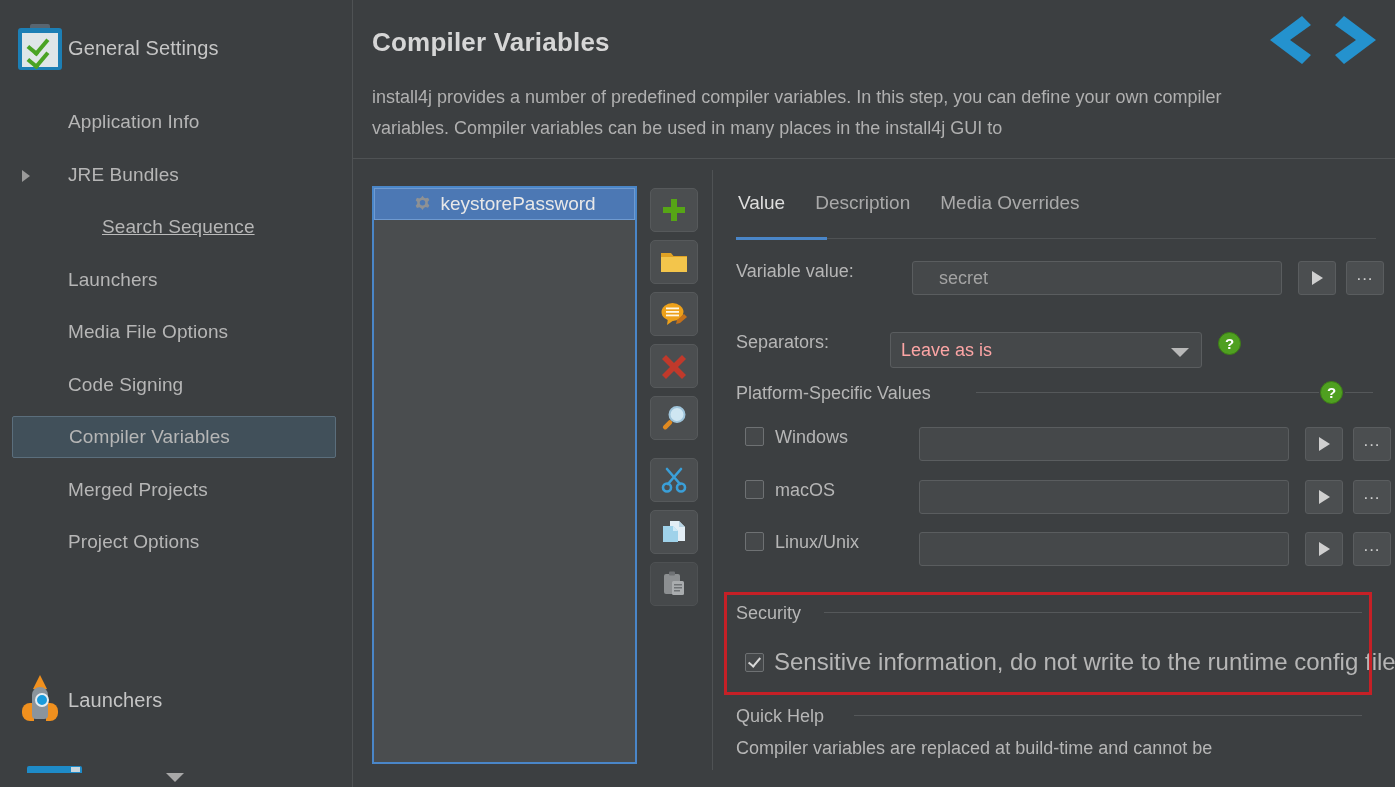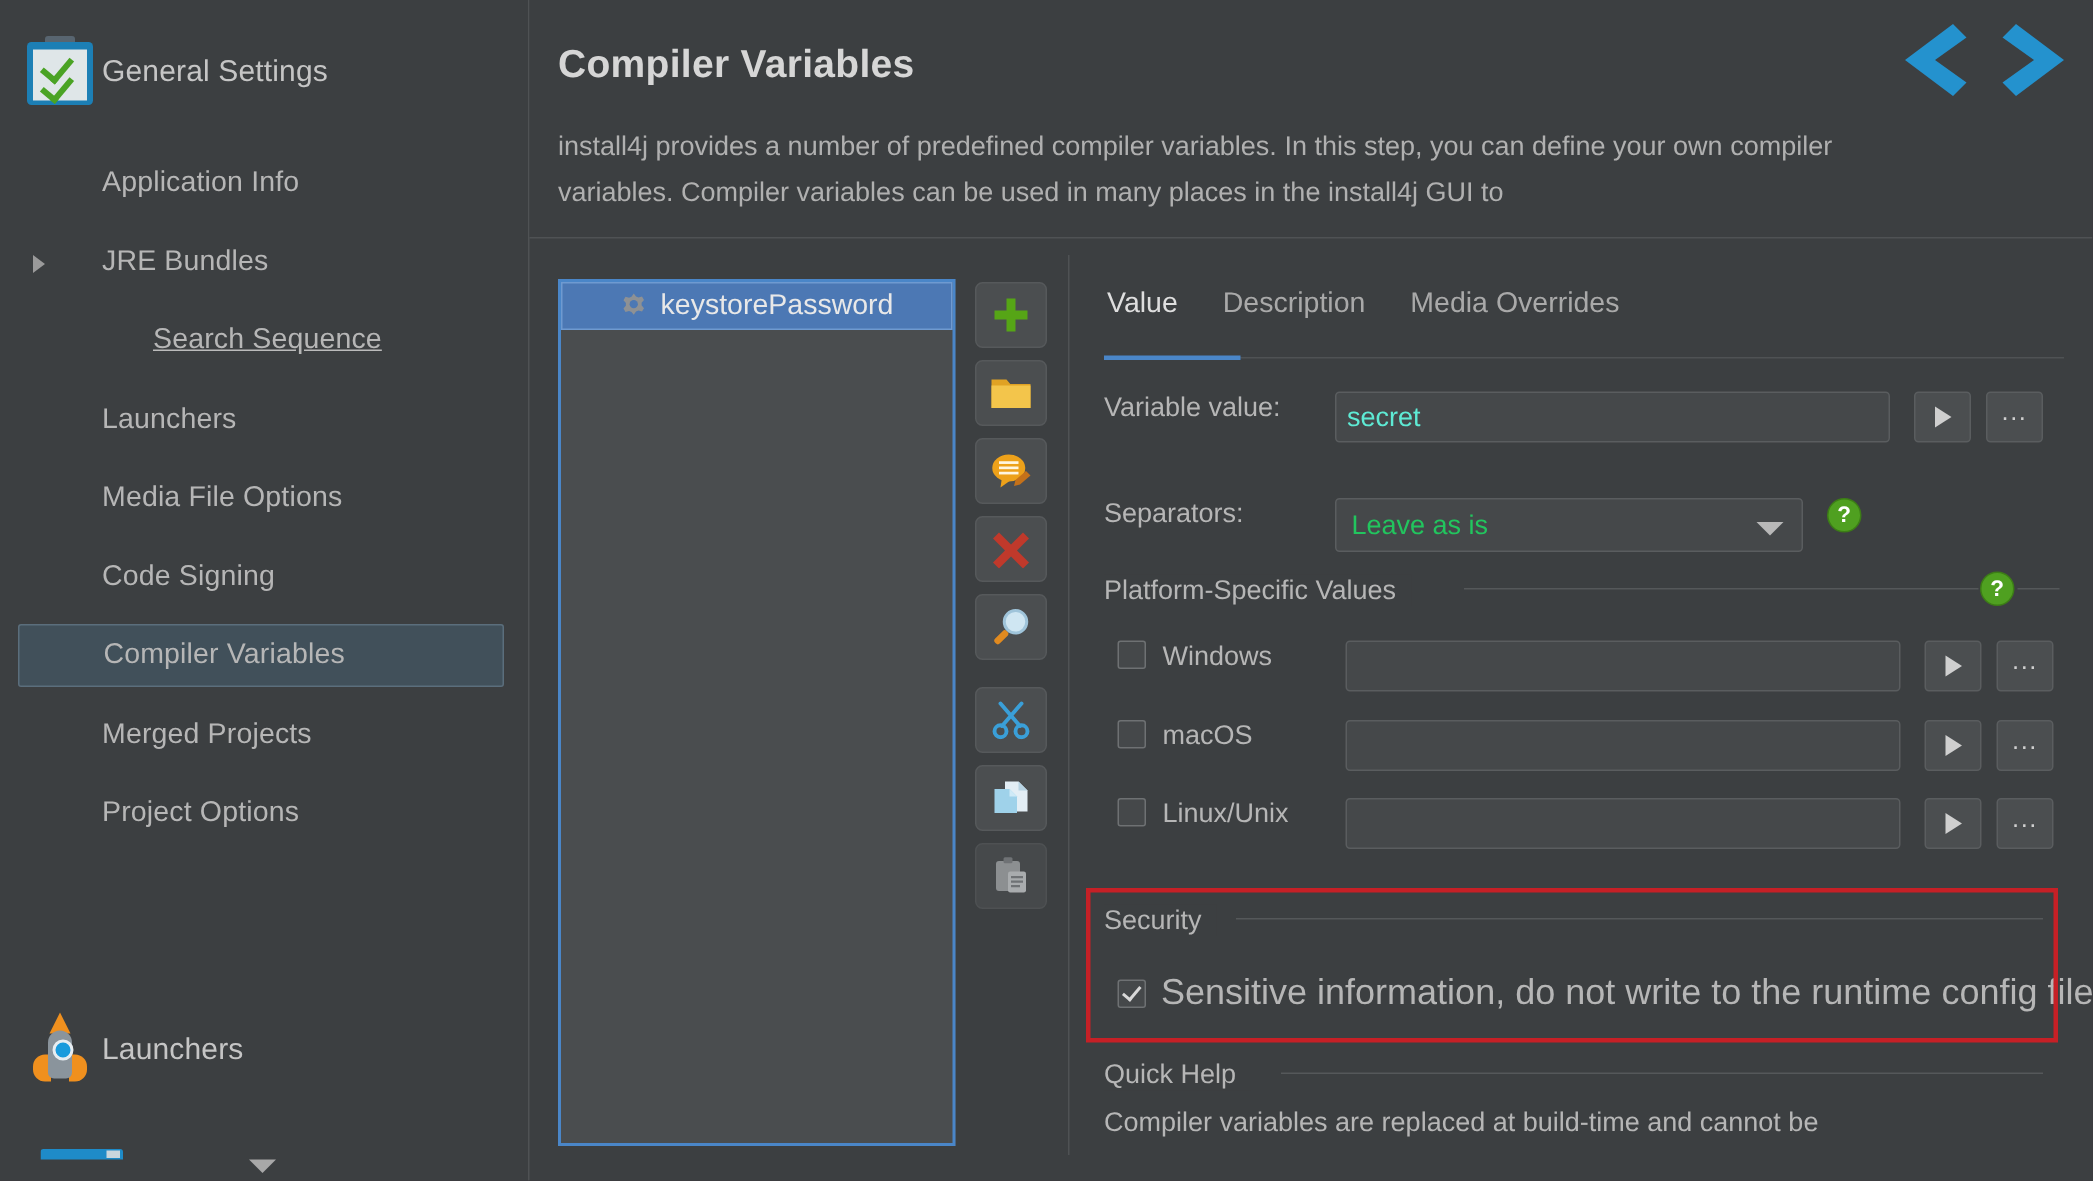--- a/index.html
+++ b/index.html
@@ -316,24 +316,25 @@
     white-space: nowrap;
   }
   .text-input {
     background: #45484a;
     border: 1px solid #5a5d5f;
     border-radius: 3px;
     box-sizing: border-box;
     height: 34px;
     display: flex;
     align-items: center;
-    padding: 0 7px;
+    padding: 0 26px;
     font-size: 18px;
-    color: #5eead4;
+    color: #a3a3a3;
     cursor: text;
+    margin-left: 22px;
   }
   .sq-btn {
     width: 38px; height: 34px;
     background: #4b4e50;
     border: 1px solid #5a5d5f;
     border-radius: 3px;
     box-sizing: border-box;
     display: flex;
     align-items: center;
     justify-content: center;
@@ -352,21 +353,21 @@
   .combo {
     background: #45484a;
     border: 1px solid #5a5d5f;
     border-radius: 3px;
     box-sizing: border-box;
     height: 36px;
     display: flex;
     align-items: center;
     padding: 0 10px;
     font-size: 18px;
-    color: #22c55e;
+    color: #fca5a5;
     position: relative;
     cursor: pointer;
   }
   .combo .caret {
     position: absolute; right: 12px; top: 15px;
     width: 0; height: 0;
     border-left: 9px solid transparent;
     border-right: 9px solid transparent;
     border-top: 9px solid #b8b8b8;
   }

